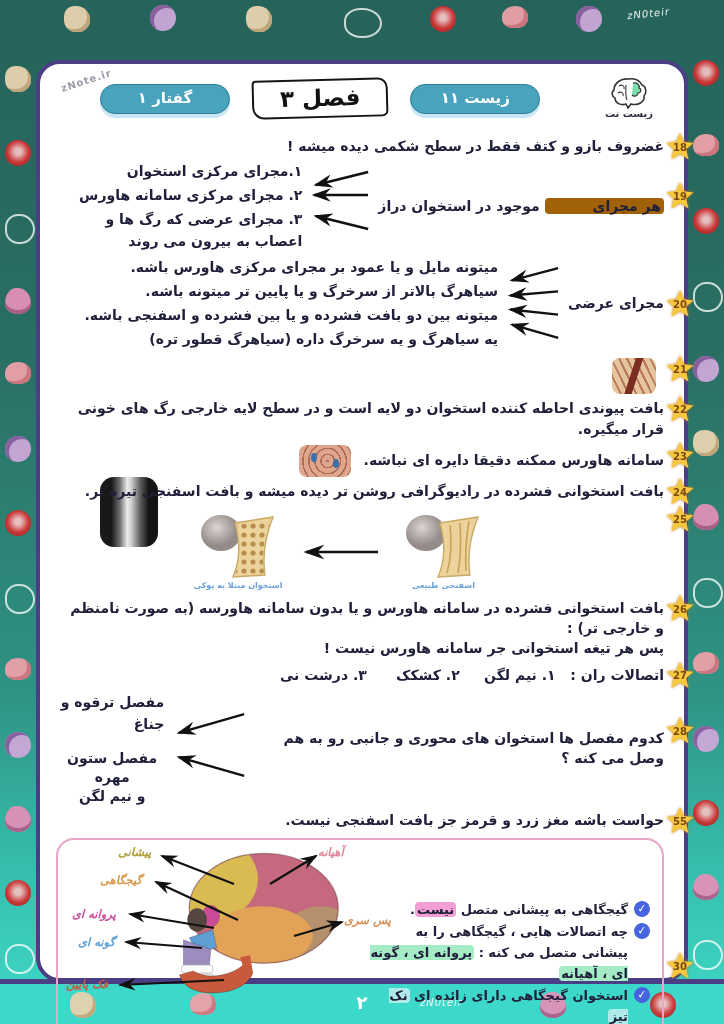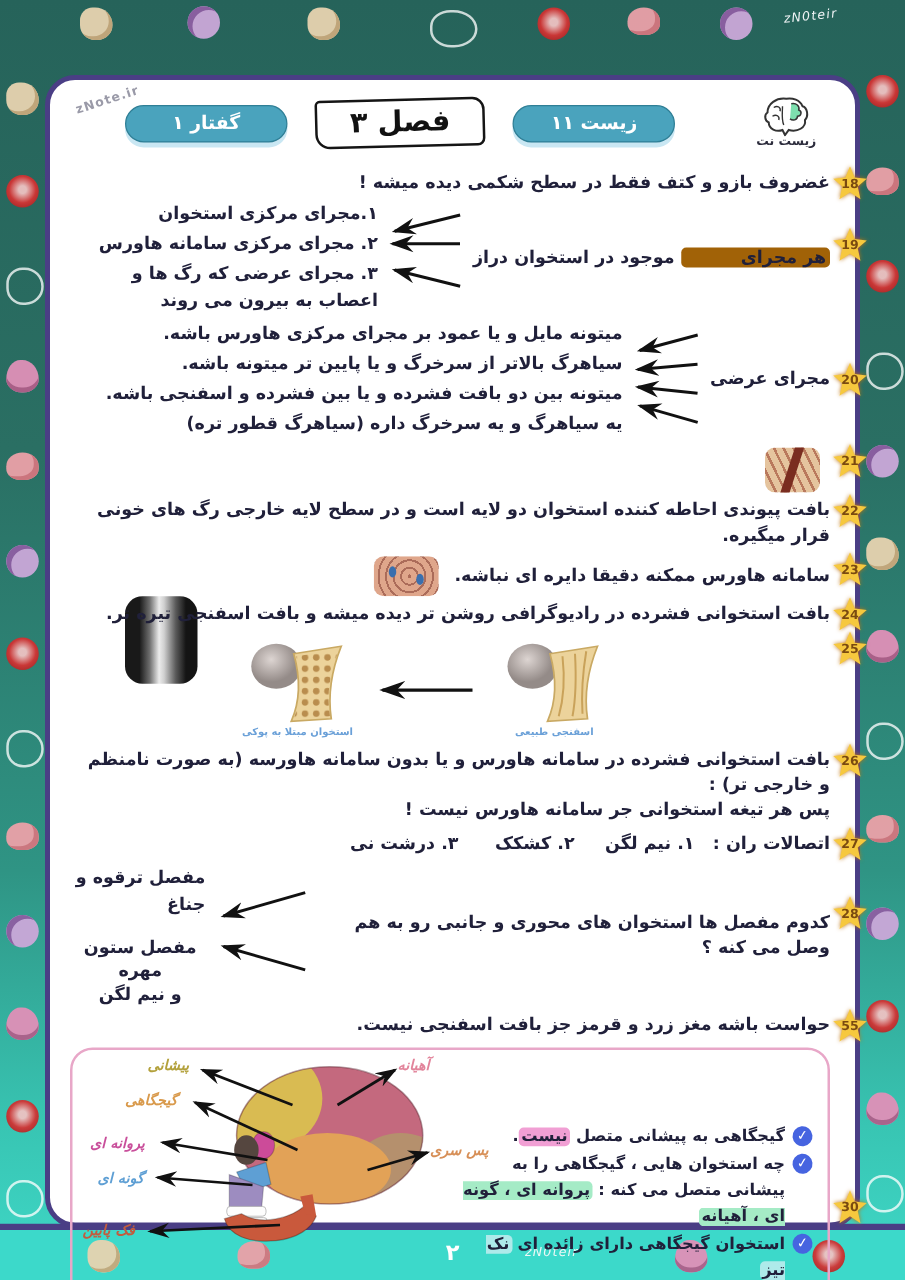--- a/index.html
+++ b/index.html
@@ -460,21 +460,21 @@
         <span class="slabel lab-passari">پس سری</span>
       </div>
 
       <div class="checks">
         <div class="check beside">
           <span class="chk">✓</span>
           <span class="ctext"><span>گیجگاهی به پیشانی متصل </span><mark class="hl-pink">نیست</mark><span>.</span></span>
         </div>
         <div class="check beside">
           <span class="chk">✓</span>
-          <span class="ctext"><span>چه استخوان هایی ، گیجگاهی را به پیشانی متصل می کنه : </span><mark class="hl-mint">پروانه ای ، گونه ای ، آهیانه</mark><span></span></span>
+          <span class="ctext"><span>چه اتصالات هایی ، گیجگاهی را به پیشانی متصل می کنه : </span><mark class="hl-mint">پروانه ای ، گونه ای ، آهیانه</mark><span></span></span>
         </div>
         <div class="check beside">
           <span class="chk">✓</span>
           <span class="ctext"><span>استخوان گیجگاهی دارای زائده ای </span><mark class="hl-cyan">نک تیز</mark></span>
         </div>
 
       </div>
     </section>
 
   </div>

